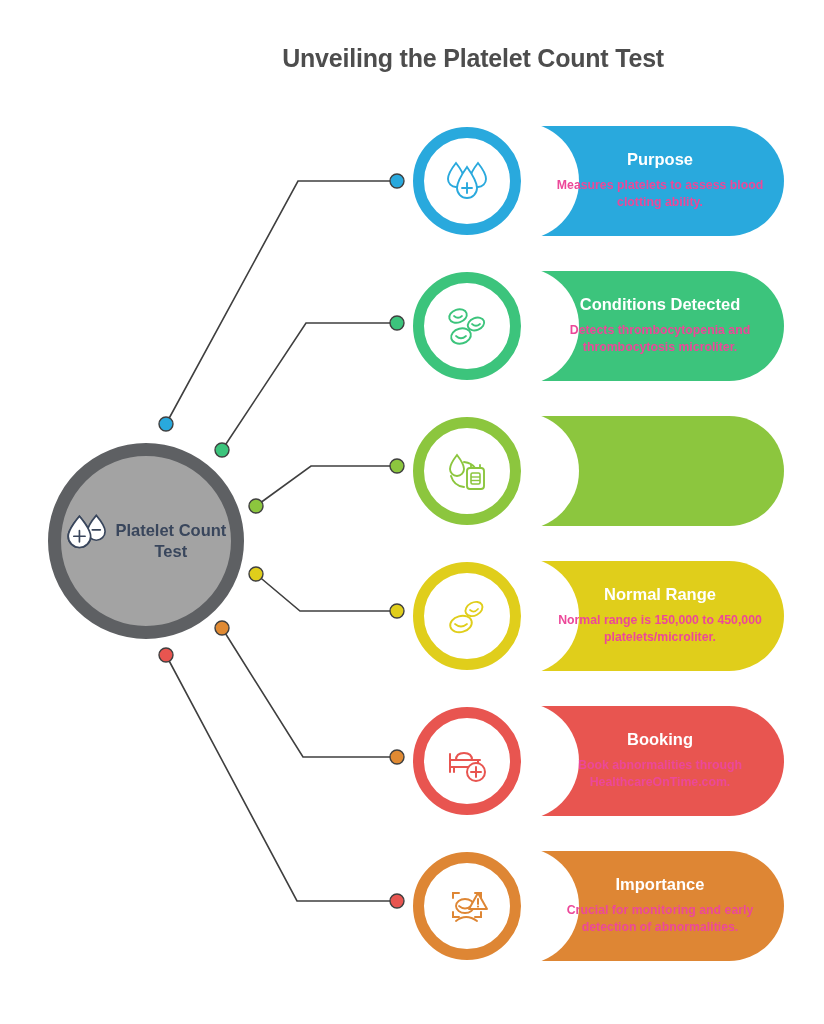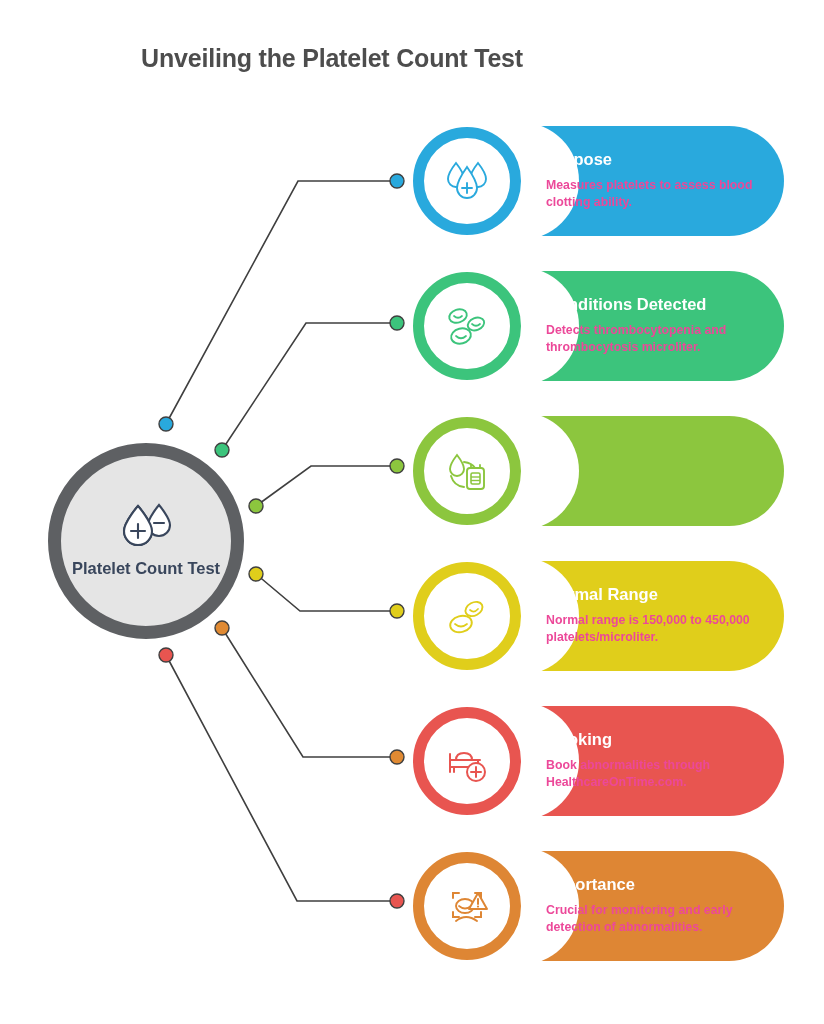--- a/index.html
+++ b/index.html
@@ -14,21 +14,21 @@
     overflow: hidden;
     font-family: "Liberation Sans", sans-serif;
     -webkit-font-smoothing: antialiased;
   }
 
   #page-title {
     position: absolute;
     top: 44px;
     left: 0;
     width: 664px;
-    text-align: center;
+    text-align: right;
     font-size: 25px;
     font-weight: bold;
     color: #4d4d4d;
     letter-spacing: -0.2px;
   }
 
   
   #connector-layer {
     position: absolute;
     left: 0; top: 0;
@@ -37,25 +37,25 @@
   }
 
   
   #hub {
     position: absolute;
     left: 48px;
     top: 443px;
     width: 196px;
     height: 196px;
     border-radius: 50%;
-    background: #e5e5e5;
+    background: #a3a3a3;
     border: 13px solid #5e6063;
     box-sizing: border-box;
     display: flex;
-    flex-direction: column;
+    flex-direction: row;
     align-items: center;
     justify-content: center;
   }
   #hub .hub-icon {
     width: 62px;
     height: 52px;
     margin-bottom: 4px;
   }
   #hub .hub-label {
     font-size: 16.5px;
@@ -65,20 +65,21 @@
     text-align: center;
     width: 150px;
   }
 
   
   .card {
     position: absolute;
     left: 413px;
     width: 371px;
     height: 130px;
+    text-align: center;
   }
   .card-pill {
     position: absolute;
     left: 63px;
     top: 0;
     width: 308px;
     height: 110px;
     border-radius: 55px;
     box-sizing: border-box;
   }

